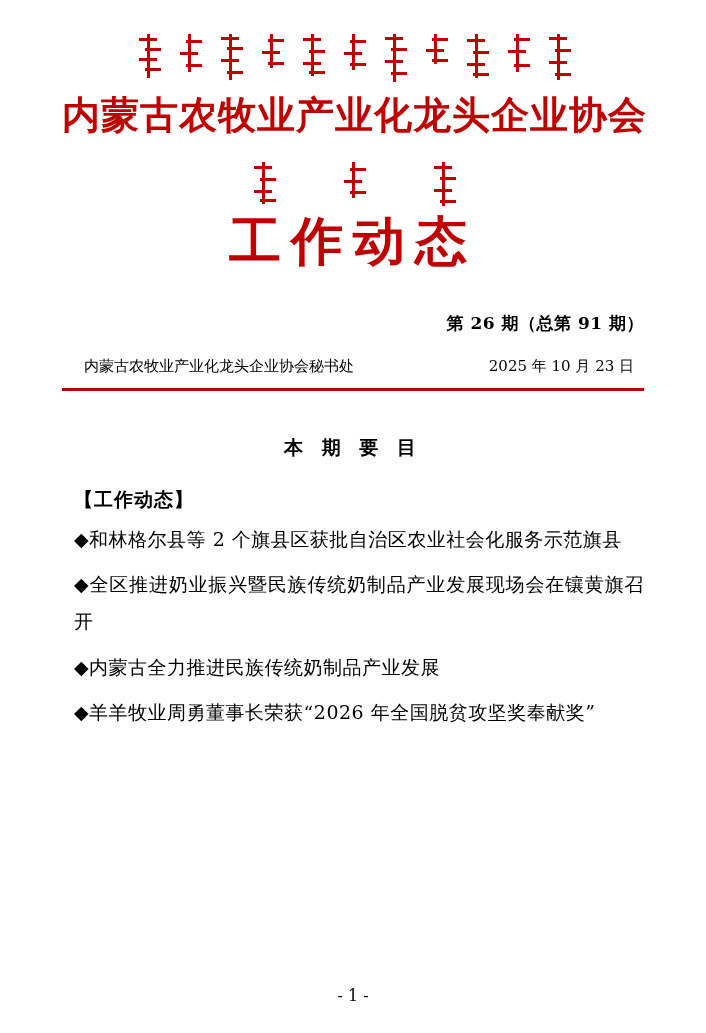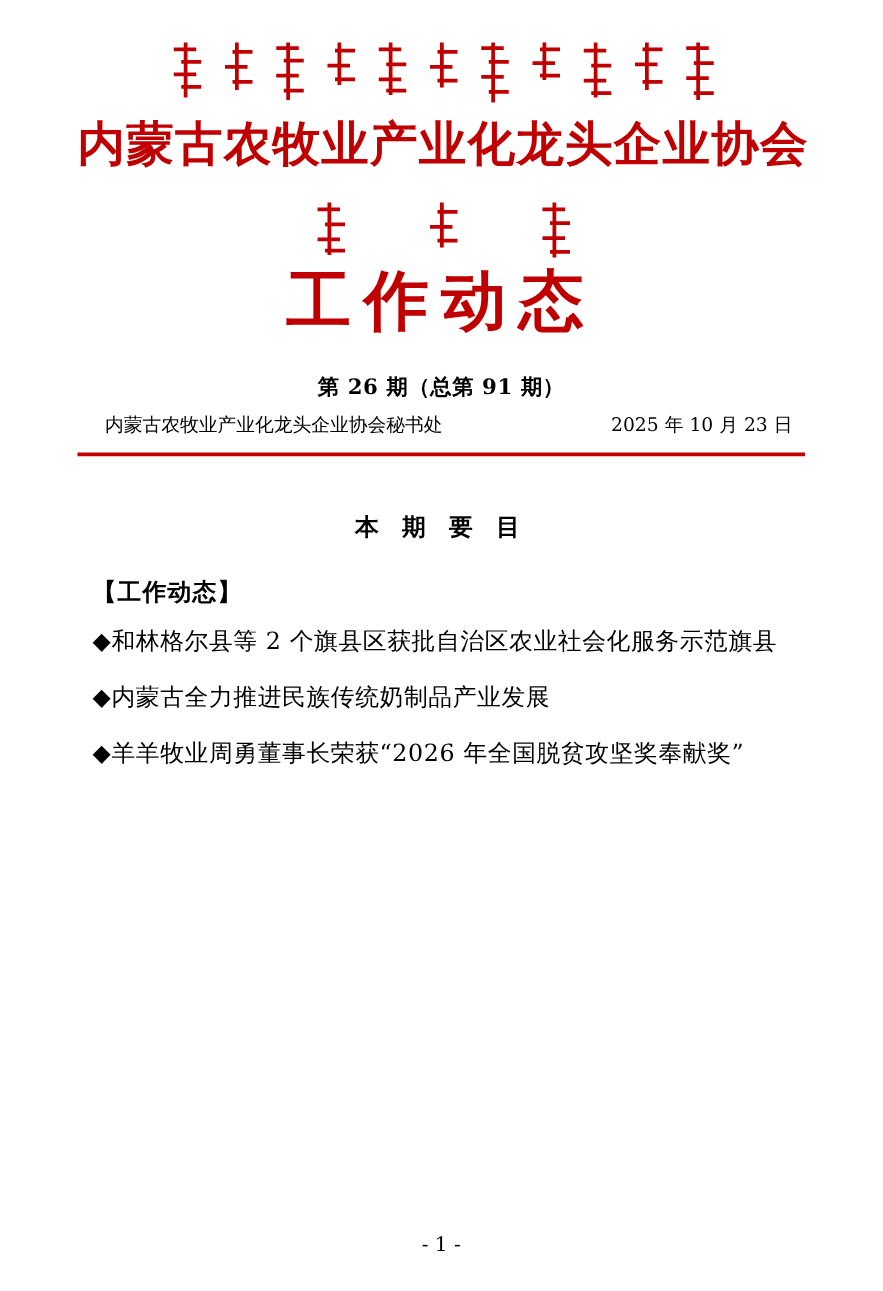--- a/index.html
+++ b/index.html
@@ -76,34 +76,34 @@
     text-align: center;
     color: #c00000;
     font-family: "DejaVu Serif", serif;
     font-weight: bold;
     font-size: 52px;
     letter-spacing: 10px;
     margin-top: 6px;
     line-height: 1.05;
   }
   .issue-line {
-    text-align: center;
+    text-align: right;
     font-family: "DejaVu Serif", serif;
     font-weight: bold;
     font-size: 17px;
-    margin-top: 30px;
+    margin-top: 44px;
     letter-spacing: 0.5px;
   }
   .meta-row {
     display: flex;
     justify-content: space-between;
     align-items: baseline;
     font-family: "DejaVu Serif", serif;
     font-size: 15px;
-    margin-top: 10px;
+    margin-top: 22px;
     padding: 0 10px 0 22px;
   }
   .rule {
     margin-top: 12px;
     height: 3px;
     background: #c00000;
   }
 
   
   .contents-title {
@@ -270,20 +270,21 @@
     <span>2025 年 10 月 23 日</span>
   </div>
 
   <div class="rule"></div>
 
   <div class="contents-title">本 期 要 目</div>
 
   <div>
     <div class="section-head">【工作动态】</div>
     <div class="entry">◆和林格尔县等 2 个旗县区获批自治区农业社会化服务示范旗县</div>
+    <div class="entry">◆全区推进奶业振兴暨民族传统奶制品产业发展现场会在镶黄旗召开</div>
     <div class="entry">◆内蒙古全力推进民族传统奶制品产业发展</div>
   </div>
 
   <div>
     <div class="entry">◆羊羊牧业周勇董事长荣获“2026 年全国脱贫攻坚奖奉献奖”</div>
   </div>
 
   <div class="page-number">- 1 -</div>
 </div>
 

